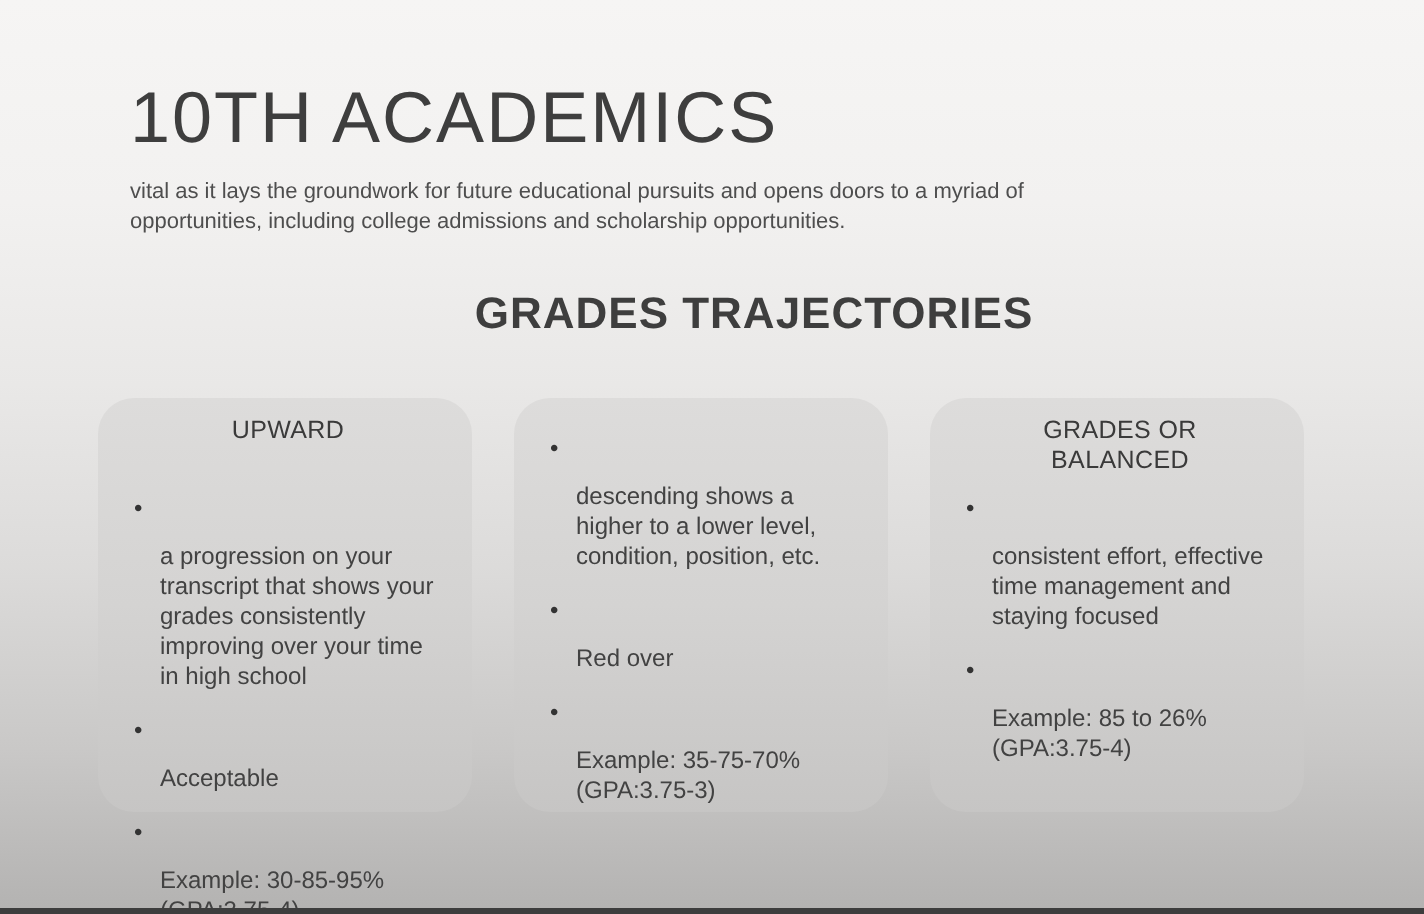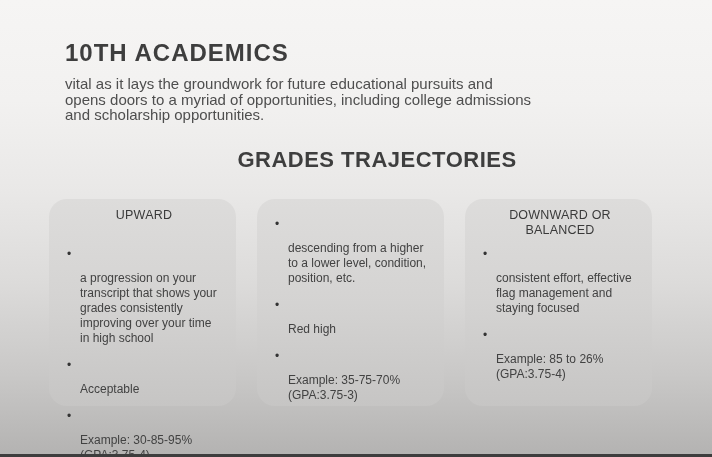--- a/index.html
+++ b/index.html
@@ -19,30 +19,30 @@
       #c9c8c7 82%,
       #b3b2b1 100%);
     font-family: "Liberation Sans", "DejaVu Sans", sans-serif;
     color: #3e3e3e;
   }
   .header {
     padding: 40px 60px 0 65px;
   }
   .page-title {
     margin: 0;
-    font-size: 24px;
+    font-size: 36px;
     line-height: 1.05;
-    font-weight: bold;
+    font-weight: normal;
     letter-spacing: 1px;
     color: #3e3e3e;
   }
   .page-subtitle {
     margin: 11px 0 0 0;
     max-width: 470px;
-    font-size: 15px;
+    font-size: 11px;
     line-height: 15.5px;
     color: #4e4e4e;
   }
   .section-heading {
     margin: 26px 0 0 0;
     text-align: center;
     transform: translateX(21px);
     font-size: 22px;
     line-height: 1;
     font-weight: bold;
@@ -133,39 +133,39 @@
           <span class="bullet-icon">•</span>
           <span class="bullet-text">Example: 30-85-95% (GPA:3.75-4)</span>
         </li>
       </ul>
     </div>
 
     <div class="card">
       <ul class="bullet-list">
         <li class="bullet-item">
           <span class="bullet-icon">•</span>
-          <span class="bullet-text">descending from a higher to a lower level, condition, position, etc.</span>
+          <span class="bullet-text">descending shows a higher to a lower level, condition, position, etc.</span>
         </li>
         <li class="bullet-item">
           <span class="bullet-icon">•</span>
-          <span class="bullet-text">Red high</span>
+          <span class="bullet-text">Red over</span>
         </li>
         <li class="bullet-item">
           <span class="bullet-icon">•</span>
           <span class="bullet-text">Example: 35-75-70% (GPA:3.75-3)</span>
         </li>
       </ul>
     </div>
 
     <div class="card">
-      <div class="card-title">DOWNWARD OR BALANCED</div>
+      <div class="card-title">GRADES OR BALANCED</div>
       <ul class="bullet-list">
         <li class="bullet-item">
           <span class="bullet-icon">•</span>
-          <span class="bullet-text">consistent effort, effective flag management and staying focused</span>
+          <span class="bullet-text">consistent effort, effective time management and staying focused</span>
         </li>
         <li class="bullet-item">
           <span class="bullet-icon">•</span>
           <span class="bullet-text">Example: 85 to 26% (GPA:3.75-4)</span>
         </li>
       </ul>
     </div>
 
   </div>
 

